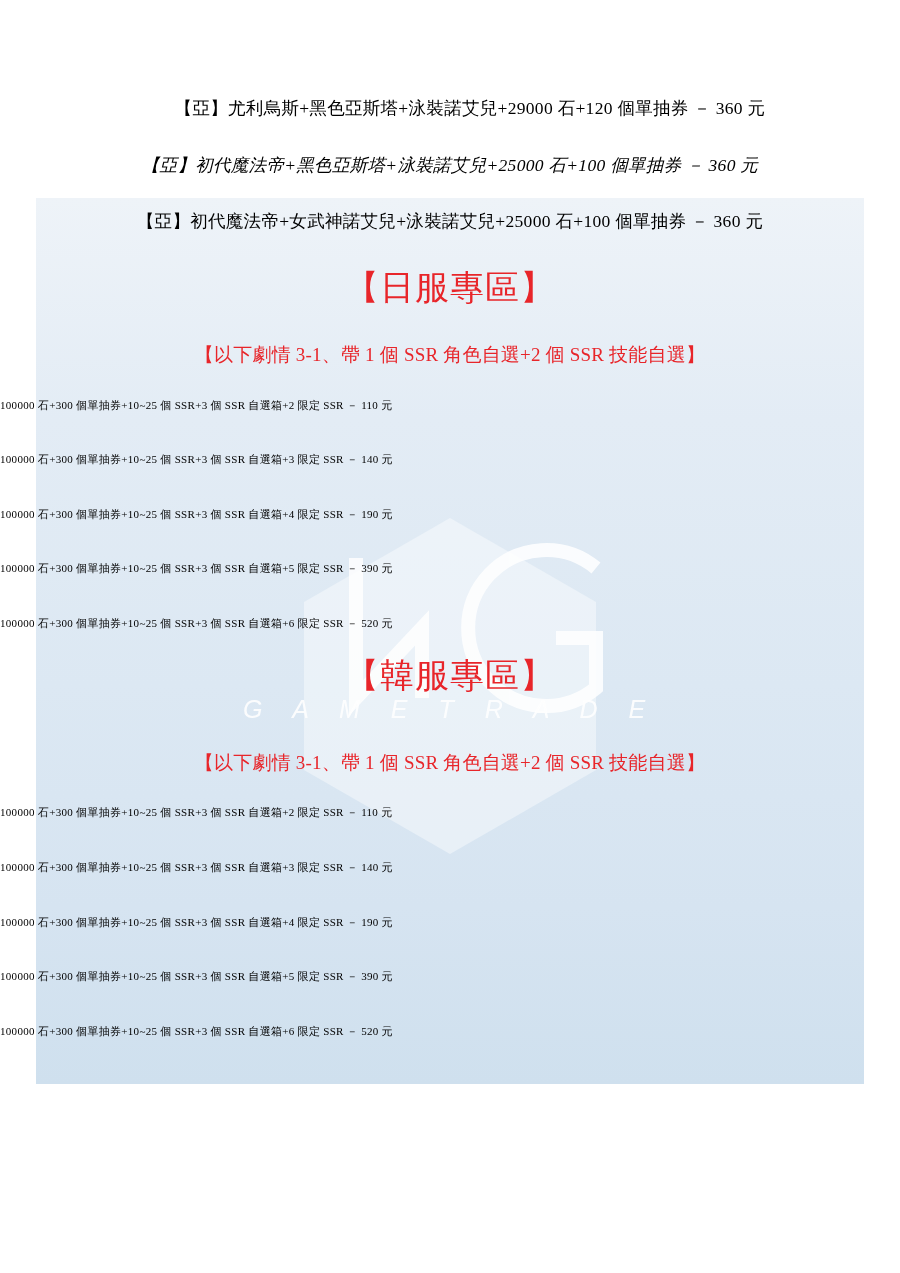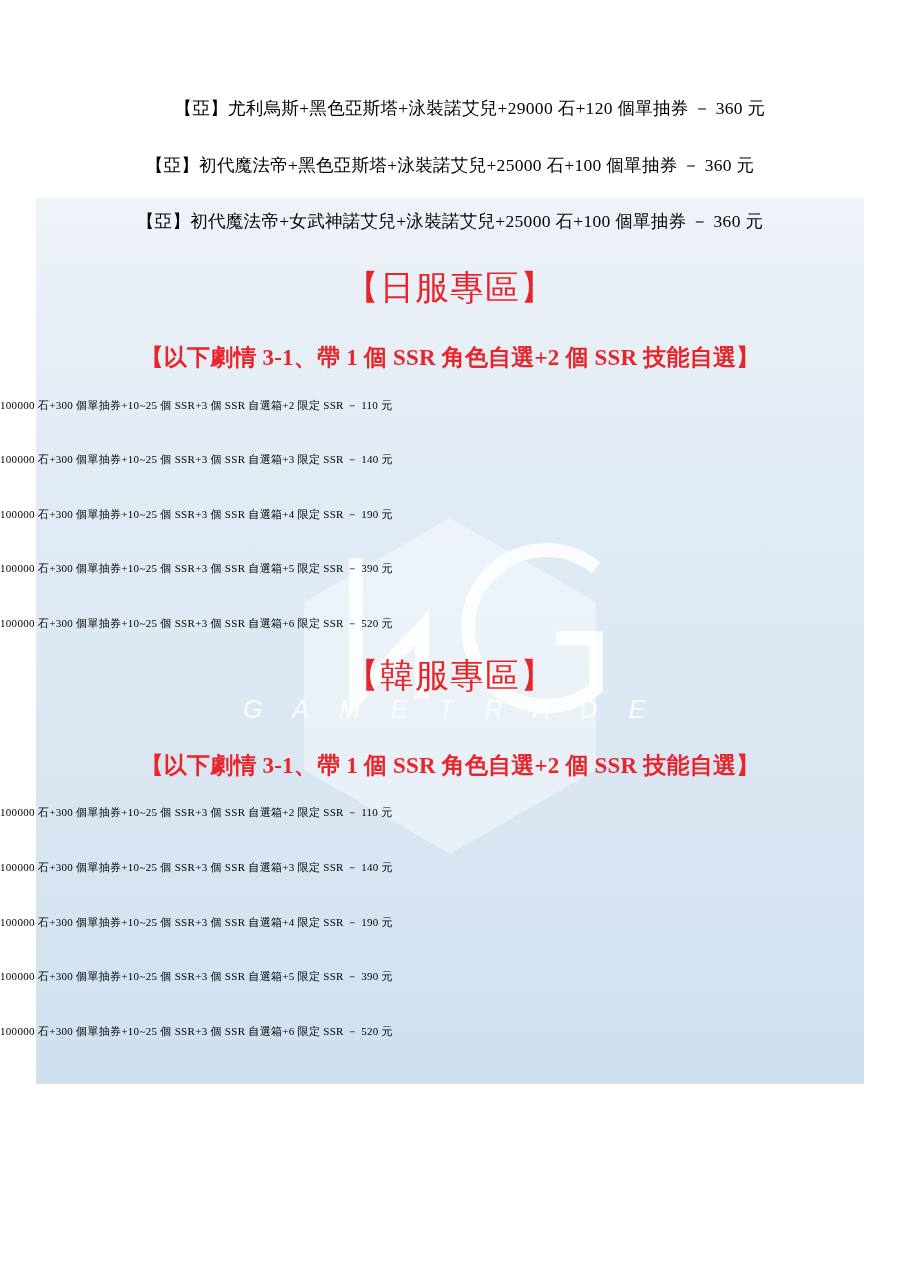--- a/index.html
+++ b/index.html
@@ -62,24 +62,23 @@
     color: #e8252a;
     font-weight: normal;
     font-size: 34px;
     letter-spacing: 1px;
     white-space: nowrap;
   }
 
   .subheading {
     text-align: center;
     color: #e8252a;
-    font-size: 23px;
+    font-size: 19px;
     letter-spacing: 0.2px;
     white-space: nowrap;
-    font-weight: bold;
   }
 
   .item-row {
     text-align: left;
     font-size: 11px;
     letter-spacing: 0.3px;
     white-space: nowrap;
   }
 
   .block { position: absolute; width: 900px; left: 0; }
@@ -98,21 +97,21 @@
         <path d="M560,370 A78,78 0 1,0 560,490 L560,440 L520,440"></path>
       </g>
       <text x="414" y="520" text-anchor="middle" font-family="Liberation Sans, sans-serif" font-size="25" letter-spacing="12" fill="#ffffff" opacity="0.9">G A M E   T R A D E</text>
     </svg>
   </div>
 </div>
 
 <div class="content">
 
   <div class="line top-line" style="top:98px;margin-left:20px;">【亞】尤利烏斯+黑色亞斯塔+泳裝諾艾兒+29000 石+120 個單抽券 － 360 元</div>
-  <div class="line top-line" style="top:155px;">【亞】初代魔法帝+黑色亞斯塔+泳裝諾艾兒+25000 石+100 個單抽券 － 360 元</div>
+  <div class="line top-line" style="top:155px;font-style:italic;">【亞】初代魔法帝+黑色亞斯塔+泳裝諾艾兒+25000 石+100 個單抽券 － 360 元</div>
   <div class="line top-line" style="top:211px;">【亞】初代魔法帝+女武神諾艾兒+泳裝諾艾兒+25000 石+100 個單抽券 － 360 元</div>
 
   <div class="block" style="top:265px;">
     <div class="heading">【日服專區】</div>
   </div>
   <div class="block" style="top:342px;">
     <div class="subheading">【以下劇情 3-1、帶 1 個 SSR 角色自選+2 個 SSR 技能自選】</div>
   </div>
 
   <div class="block" style="top:398px;">

